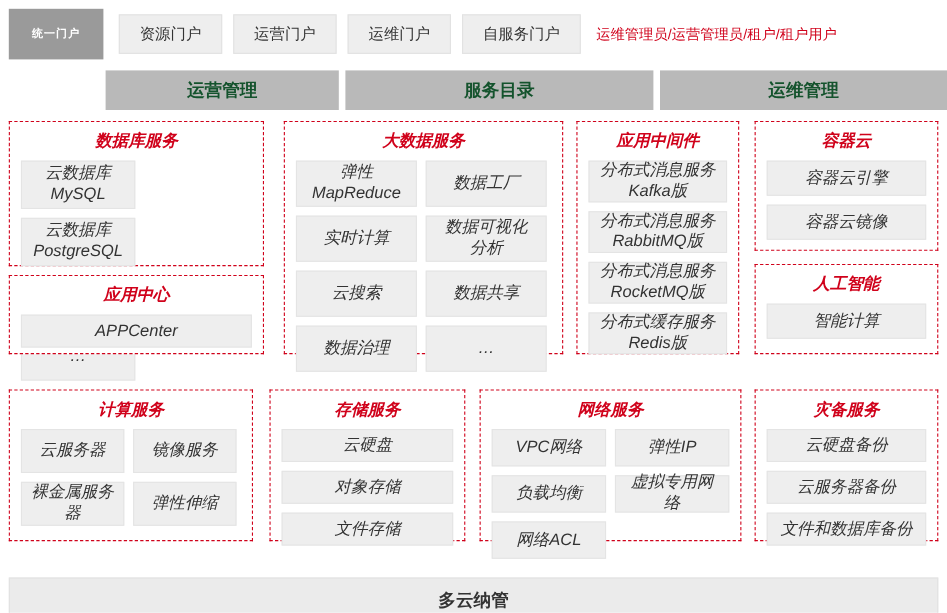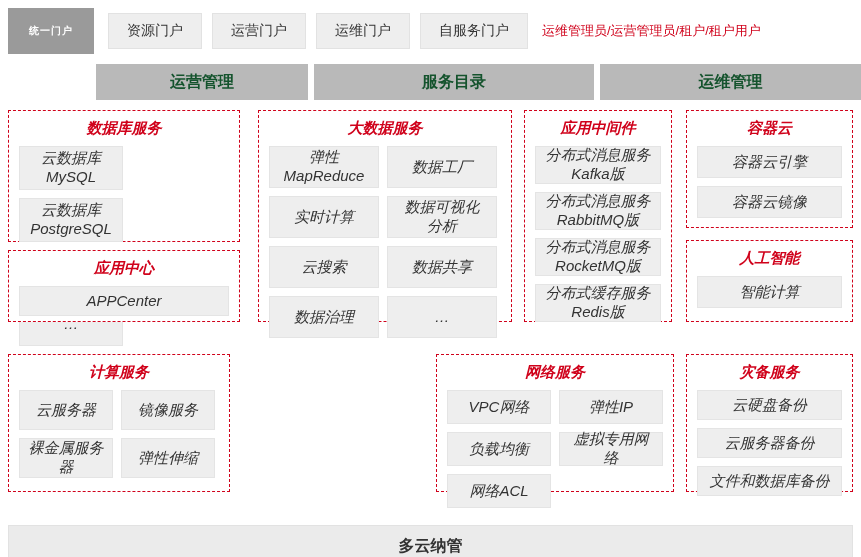--- a/index.html
+++ b/index.html
@@ -253,20 +253,28 @@
   <div class="group" id="g-compute">
     <div class="group-title">计算服务</div>
     <div class="chips">
       <div class="chip">云服务器</div>
       <div class="chip">镜像服务</div>
       <div class="chip">裸金属服务<br>器</div>
       <div class="chip">弹性伸缩</div>
     </div>
   </div>
 
+  <div class="group" id="g-storage">
+    <div class="group-title">存储服务</div>
+    <div class="chips">
+      <div class="chip">云硬盘</div>
+      <div class="chip">对象存储</div>
+      <div class="chip">文件存储</div>
+    </div>
+  </div>
 
   <div class="group" id="g-network">
     <div class="group-title">网络服务</div>
     <div class="chips">
       <div class="chip">VPC网络</div>
       <div class="chip">弹性IP</div>
       <div class="chip">负载均衡</div>
       <div class="chip">虚拟专用网<br>络</div>
       <div class="chip">网络ACL</div>
     </div>

